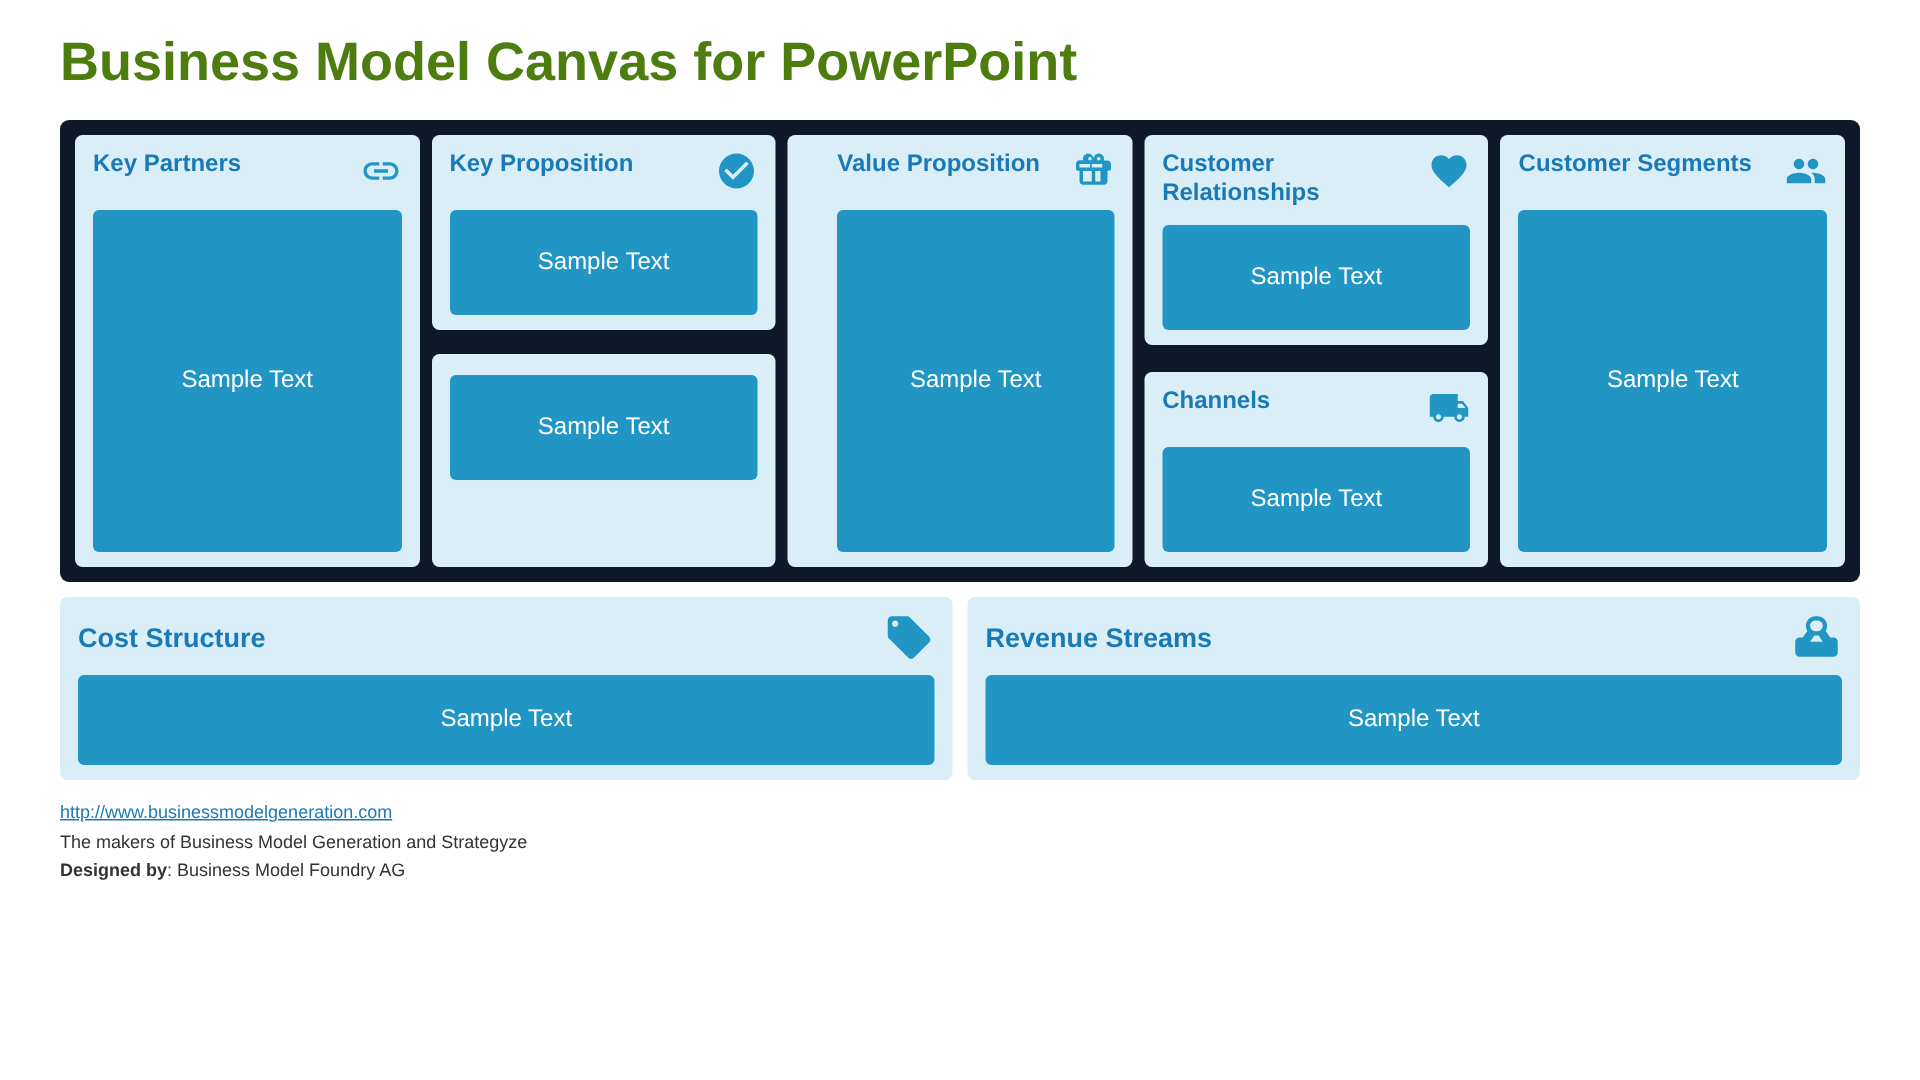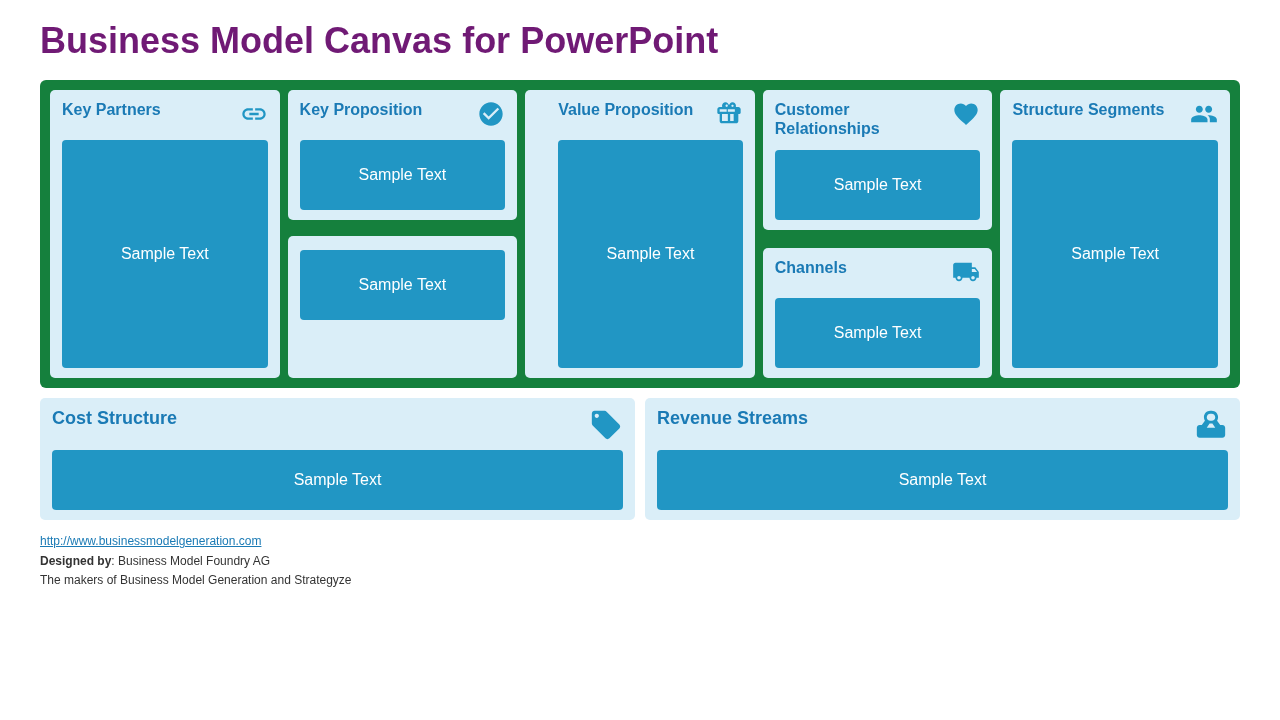--- a/index.html
+++ b/index.html
@@ -7,32 +7,32 @@
       font-family: 'Segoe UI', Arial, sans-serif;
       background: #fff;
       width: 1280px;
       min-height: 720px;
       padding: 20px 40px;
       color: #333;
     }
     h1 {
       font-size: 36px;
       font-weight: 700;
-      color: #701a75;
+      color: #4d7c0f;
       margin-bottom: 18px;
     }
     .canvas-container {
       display: flex;
       flex-direction: column;
       gap: 10px;
     }
     .top-section {
       display: flex;
       gap: 8px;
-      background: #15803d;
+      background: #0f172a;
       border-radius: 6px;
       padding: 10px;
     }
     .column {
       display: flex;
       flex-direction: column;
       flex: 1;
     }
     .cell {
       background: #daeef8;
@@ -85,21 +85,21 @@
     }
     .bottom-cell {
       flex: 1;
       background: #daeef8;
       border-radius: 5px;
       padding: 10px 12px;
     }
     .bottom-cell-header {
       display: flex;
       justify-content: space-between;
-      align-items: flex-start;
+      align-items: center;
       margin-bottom: 8px;
     }
     .bottom-cell-title {
       font-size: 18px;
       font-weight: 700;
       color: #1a7ab5;
     }
     .footer {
       margin-top: 12px;
       font-size: 12px;
@@ -200,21 +200,21 @@
             <path d="M20 8h-3V4H3c-1.1 0-2 .9-2 2v11h2c0 1.66 1.34 3 3 3s3-1.34 3-3h6c0 1.66 1.34 3 3 3s3-1.34 3-3h2v-5l-3-4zM6 18.5c-.83 0-1.5-.67-1.5-1.5s.67-1.5 1.5-1.5 1.5.67 1.5 1.5-.67 1.5-1.5 1.5zm13.5-9l1.96 2.5H17V9.5h2.5zm-1.5 9c-.83 0-1.5-.67-1.5-1.5s.67-1.5 1.5-1.5 1.5.67 1.5 1.5-.67 1.5-1.5 1.5z"></path>
           </svg>
         </div>
         <div class="sample-box" style="min-height:70px;">Sample Text</div>
       </div>
     </div>
 
     <div class="column">
       <div class="cell" style="height:100%;">
         <div class="cell-header">
-          <span class="cell-title">Structure Segments</span>
+          <span class="cell-title">Customer Segments</span>
 
           <svg class="icon-svg" viewBox="0 0 24 24">
             <path d="M16 11c1.66 0 2.99-1.34 2.99-3S17.66 5 16 5c-1.66 0-3 1.34-3 3s1.34 3 3 3zm-8 0c1.66 0 2.99-1.34 2.99-3S9.66 5 8 5C6.34 5 5 6.34 5 8s1.34 3 3 3zm0 2c-2.33 0-7 1.17-7 3.5V19h14v-2.5c0-2.33-4.67-3.5-7-3.5zm8 0c-.29 0-.62.02-.97.05 1.16.84 1.97 1.97 1.97 3.45V19h6v-2.5c0-2.33-4.67-3.5-7-3.5z"></path>
           </svg>
         </div>
         <div class="sample-box" style="flex:1; min-height:220px;">Sample Text</div>
       </div>
     </div>
 
   </div>
@@ -242,18 +242,18 @@
       </div>
       <div class="sample-box" style="min-height:60px;">Sample Text</div>
     </div>
 
   </div>
 
 </div>
 
 <div class="footer">
   <div><a href="#">http://www.businessmodelgeneration.com</a></div>
+  <div>The makers of Business Model Generation and Strategyze</div>
   <div>
     <span class="designed-by">Designed by</span>: 
     <span>Business Model Foundry AG</span>
   </div>
-  <div>The makers of Business Model Generation and Strategyze</div>
 </div>
 
 </body></html>

